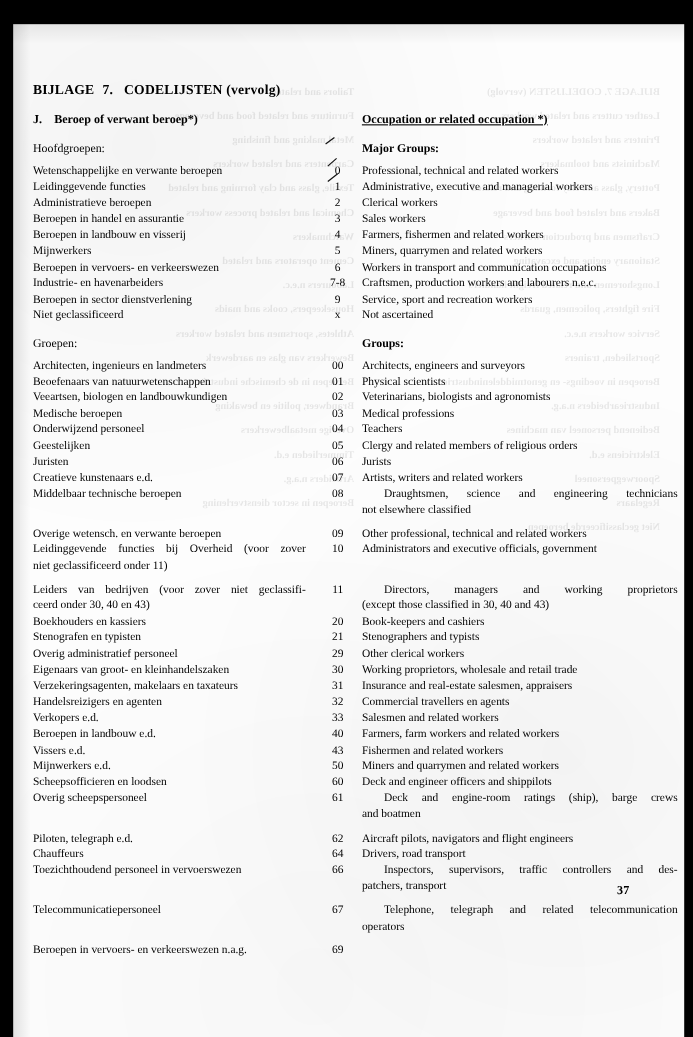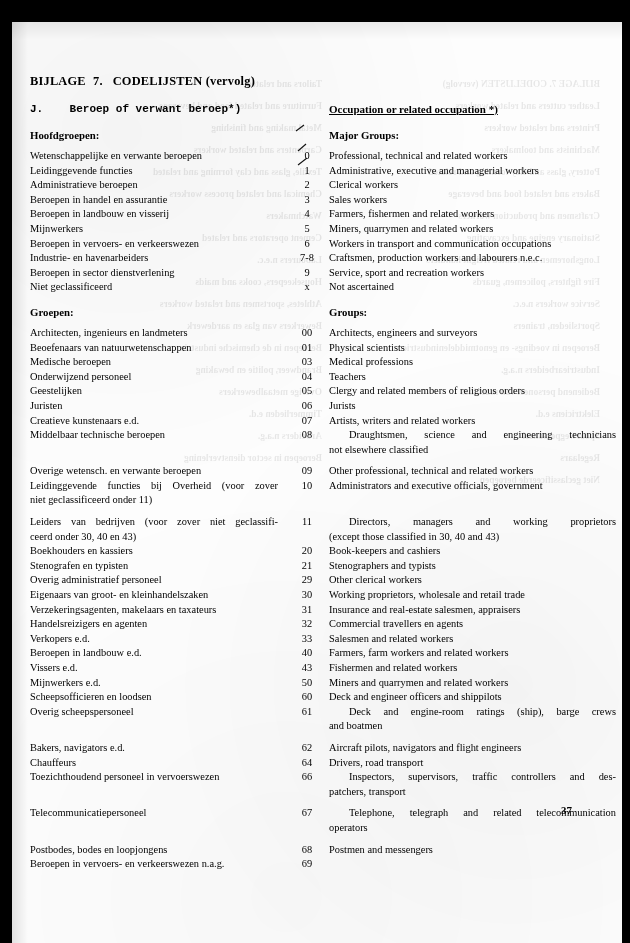--- a/index.html
+++ b/index.html
@@ -67,25 +67,25 @@
     text-align:center;
     font-size:10.4px;line-height:14.6px;
   }
   .rcell{
     position:absolute;left:299px;width:267px;
     font-size:10.4px;line-height:14.6px;
   }
   .rcell.j{text-align:justify;text-align-last:justify;margin-left:20px;}
 
   .head-row{height:20px;position:relative;}
-  .head-l{position:absolute;left:0;font-size:10.8px;font-weight:bold;}
+  .head-l{position:absolute;left:0;font-size:10.8px;font-weight:normal;}
   .head-r{position:absolute;left:299px;font-size:10.8px;font-weight:bold;}
 
   .title-row{height:22px;position:relative;}
-  .title-l{position:absolute;left:0;font-size:11px;font-weight:bold;font-family:Liberation Mono, monospace;}
+  .title-l{position:absolute;left:0;font-size:11px;font-weight:bold;}
   .title-r{position:absolute;left:299px;font-size:11px;font-weight:bold;text-decoration:underline;}
 
   .spacer{height:11px;}
   .spacer-sm{height:7px;}
   .spacer-xs{height:4px;}
 
   
   .pen{position:absolute;pointer-events:none;}
 
   .pageno{
@@ -231,20 +231,25 @@
             <div class="lcell">Architecten, ingenieurs en landmeters</div>
             <div class="code">00</div>
             <div class="rcell">Architects, engineers and surveyors</div>
           </div>
           <div class="row">
             <div class="lcell">Beoefenaars van natuurwetenschappen</div>
             <div class="code">01</div>
             <div class="rcell">Physical scientists</div>
           </div>
           <div class="row">
+            <div class="lcell">Veeartsen, biologen en landbouwkundigen</div>
+            <div class="code">02</div>
+            <div class="rcell">Veterinarians, biologists and agronomists</div>
+          </div>
+          <div class="row">
             <div class="lcell">Medische beroepen</div>
             <div class="code">03</div>
             <div class="rcell">Medical professions</div>
           </div>
           <div class="row">
             <div class="lcell">Onderwijzend personeel</div>
             <div class="code">04</div>
             <div class="rcell">Teachers</div>
           </div>
           <div class="row">
@@ -359,21 +364,21 @@
             <div class="code">61</div>
             <div class="rcell j">Deck and engine-room ratings (ship), barge crews</div>
           </div>
           <div class="row">
             <div class="lcell"></div>
             <div class="code"></div>
             <div class="rcell">and boatmen</div>
           </div>
           <div class="spacer-sm"></div>
           <div class="row">
-            <div class="lcell">Bakers, navigators e.d.</div>
+            <div class="lcell">Piloten, telegraph e.d.</div>
             <div class="code">62</div>
             <div class="rcell">Aircraft pilots, navigators and flight engineers</div>
           </div>
           <div class="row">
             <div class="lcell">Chauffeurs</div>
             <div class="code">64</div>
             <div class="rcell">Drivers, road transport</div>
           </div>
           <div class="row">
             <div class="lcell">Toezichthoudend personeel in vervoerswezen</div>
@@ -390,25 +395,20 @@
             <div class="lcell">Telecommunicatiepersoneel</div>
             <div class="code">67</div>
             <div class="rcell j">Telephone, telegraph and related telecommunication</div>
           </div>
           <div class="row">
             <div class="lcell"></div>
             <div class="code"></div>
             <div class="rcell">operators</div>
           </div>
           <div class="spacer-sm"></div>
-          <div class="row">
-            <div class="lcell">Postbodes, bodes en loopjongens</div>
-            <div class="code">68</div>
-            <div class="rcell">Postmen and messengers</div>
-          </div>
           <div class="row">
             <div class="lcell">Beroepen in vervoers- en verkeerswezen n.a.g.</div>
             <div class="code">69</div>
           </div>
         </div>
 
       <svg class="pen" width="60" height="140" style="left:256px;top:20px;" viewBox="0 0 60 140">
         <path d="M10,8 L18,2" stroke="#111" stroke-width="1.1" fill="none"></path>
         <path d="M12,28 L20,21" stroke="#111" stroke-width="1.1" fill="none"></path>
         <path d="M12,42 L21,35" stroke="#111" stroke-width="1.1" fill="none"></path>

